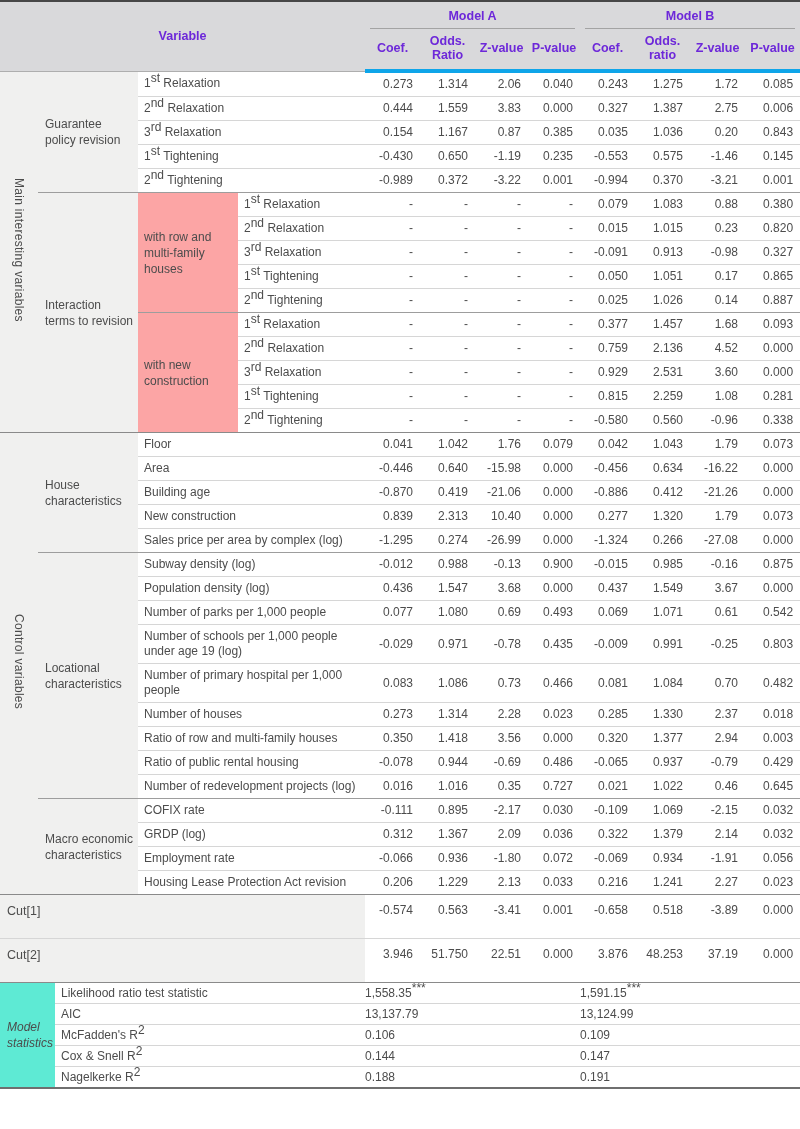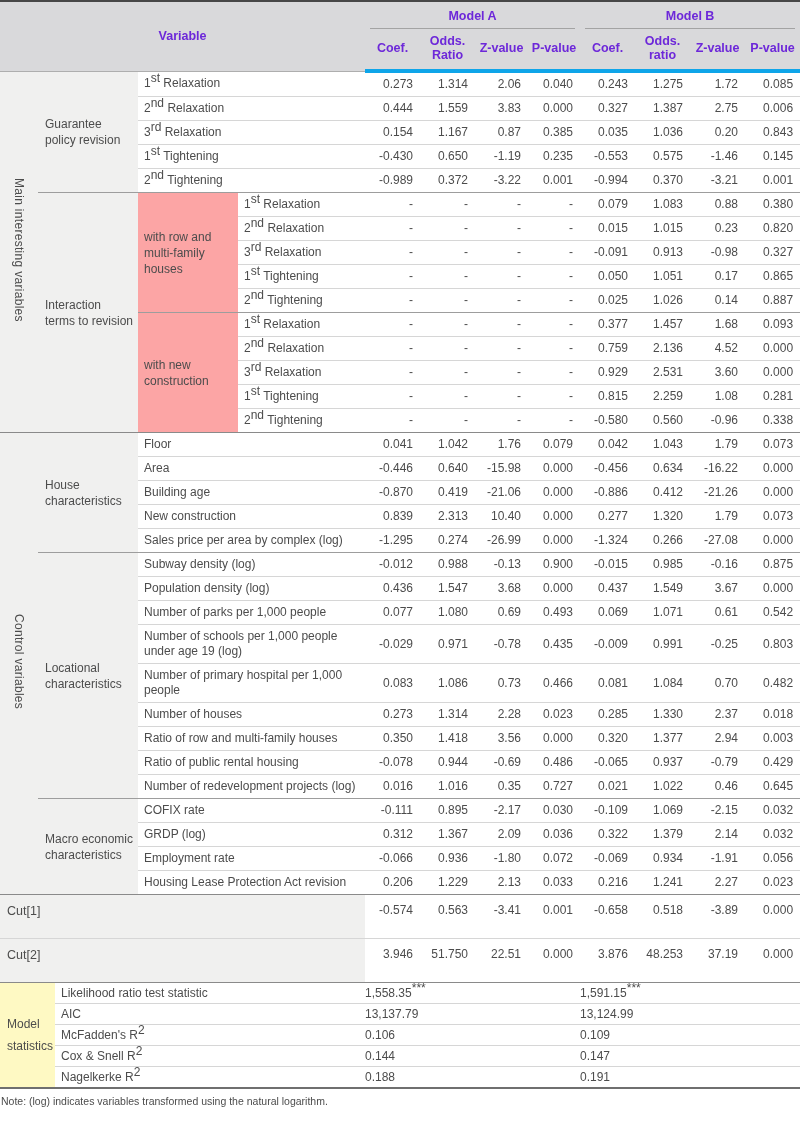--- a/index.html
+++ b/index.html
@@ -29,21 +29,21 @@
   td.cutlabel { background: #f0f0ef; padding-left: 7px; font-size: 12.5px; }
   td.cutpad { padding-top: 8px; padding-bottom: 20px; }
 
   
   .bt-light { border-top: 1px solid #d6d6d6; }
   .bt-med   { border-top: 1px solid #9d9d9d; }
   .bt-dark  { border-top: 1px solid #8a8a8a; }
 
   
   #stats-table { border-top: 1px solid #8a8a8a; border-bottom: 2px solid #6f6f6f; }
-  td.statlabel { background: #fef9c3; vertical-align: middle; padding: 2px 2px 2px 7px; line-height: 22px; }
+  td.statlabel { background: #5eead4; vertical-align: middle; padding: 2px 2px 2px 7px; line-height: 16px; font-style: italic; }
   td.statname { padding: 3px 2px 3px 6px; line-height: 14px; }
   td.statval { text-align: left; padding: 3px 0; line-height: 14px; }
 
   sup { font-size: 12px; line-height: 0; vertical-align: super; }
 
   #notes { padding: 5px 2px 0 1px; font-size: 10.5px; line-height: 15px; color: #4c4c4c; }
 </style>
 </head>
 <body>
 
@@ -514,14 +514,13 @@
       </tr>
       <tr>
         <td class="statname bt-light">Nagelkerke R<sup>2</sup></td>
         <td class="statval bt-light">0.188</td>
         <td class="statval bt-light">0.191</td>
       </tr>
     </tbody>
 </table>
 
 <div id="notes">
-  <div>Note: (log) indicates variables transformed using the natural logarithm.</div>
 </div>
 
 </body></html>

